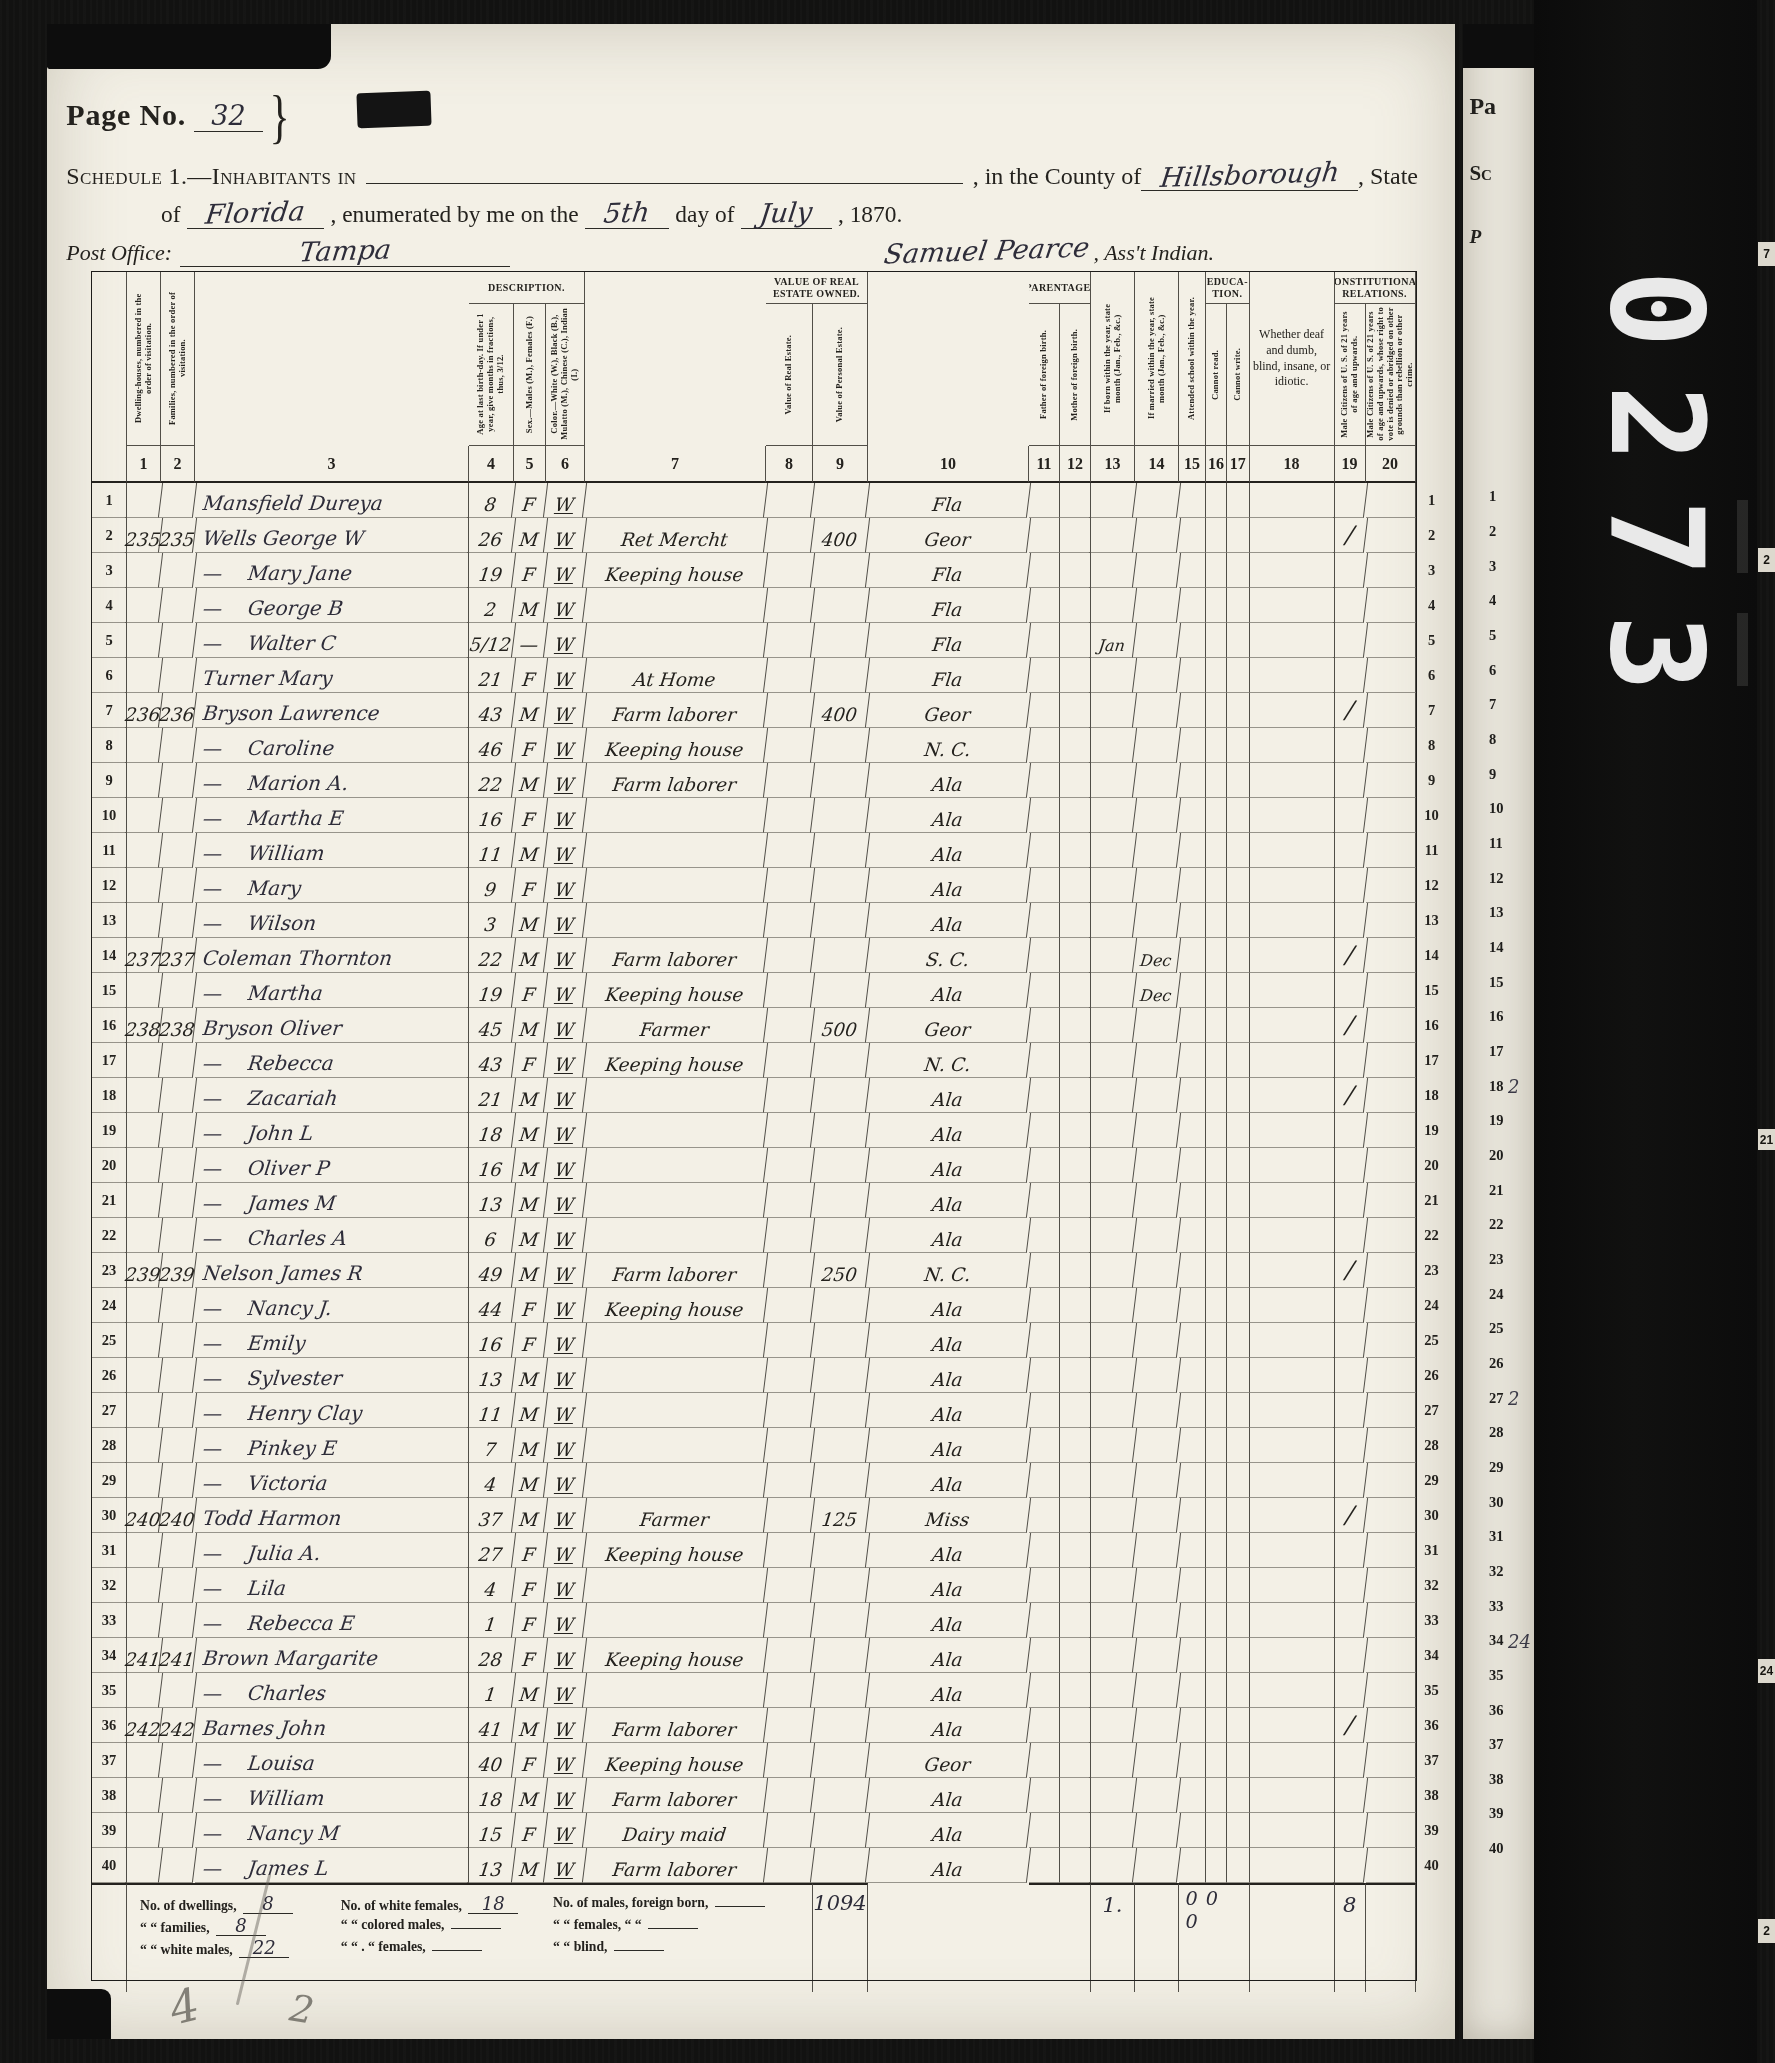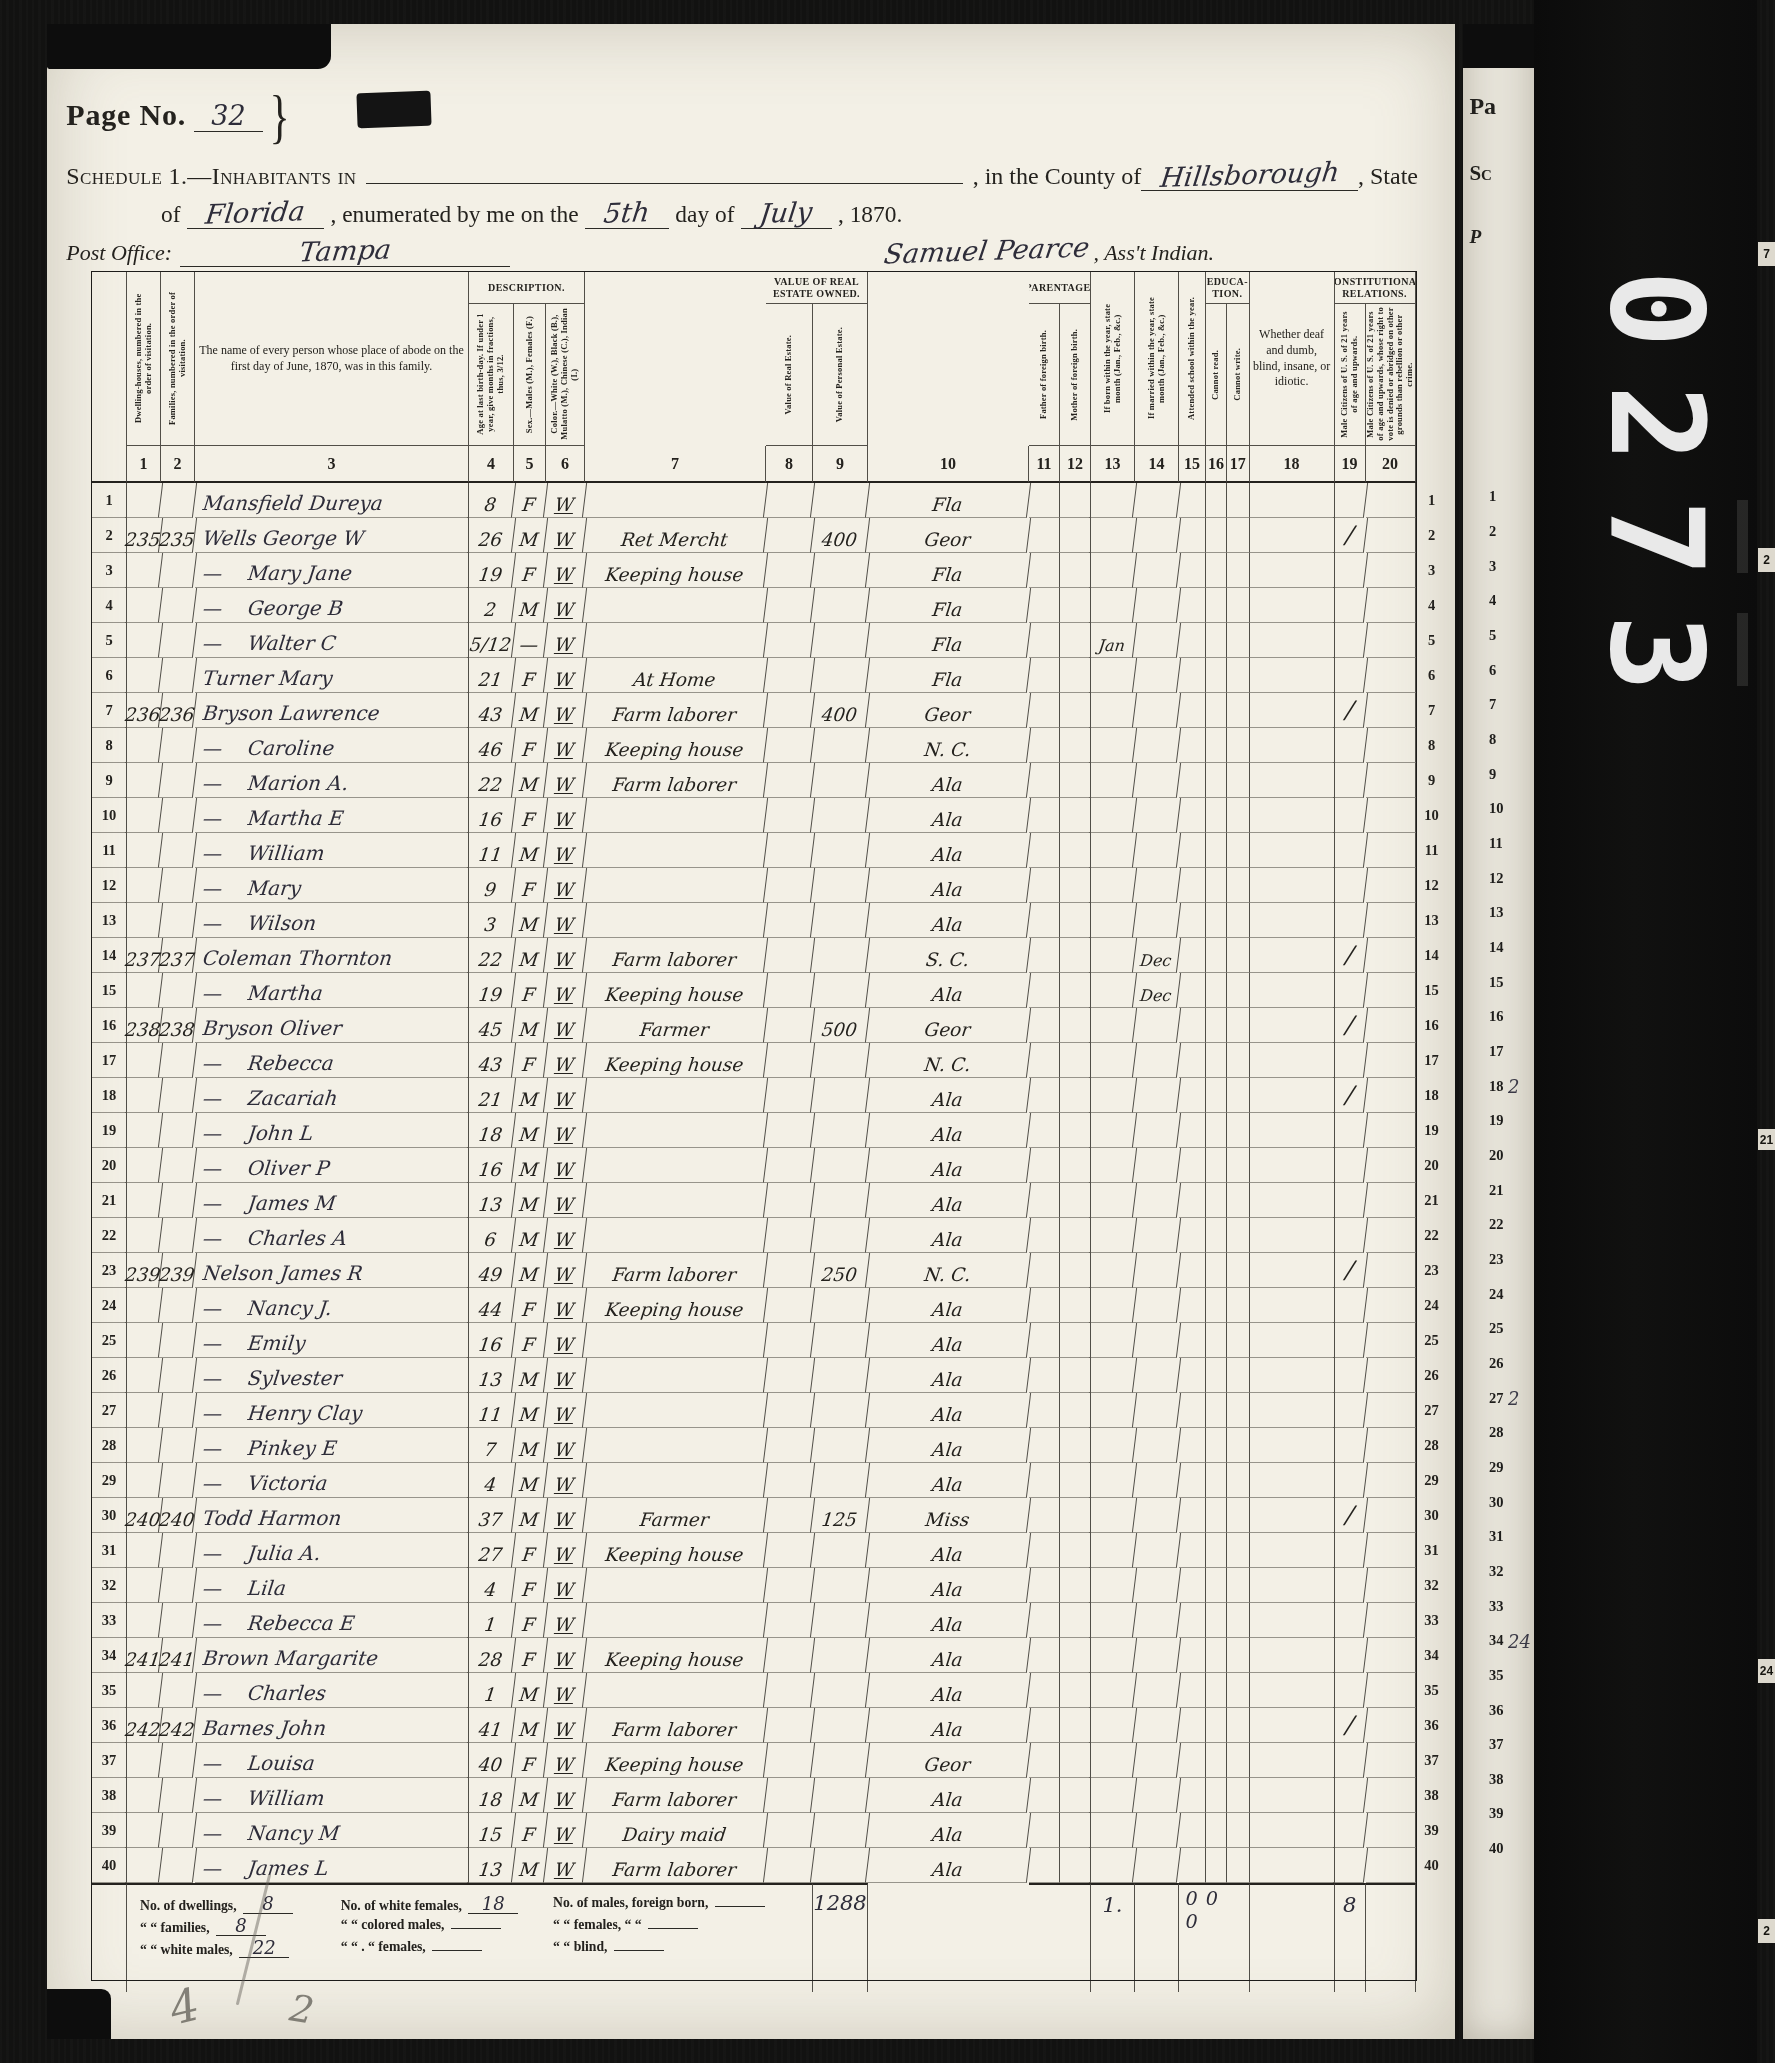--- a/index.html
+++ b/index.html
@@ -192,21 +192,21 @@
         <div class="fcell">
           <span class="flab">“  “   .  “   females,</span>
           <span class="hw fval"></span>
         </div>
         <div class="fcell">
           <span class="flab">“  “  blind,</span>
           <span class="hw fval"></span>
         </div>
       </div>
     <div class="frow fpe" style="grid-column:10">
-        <span class="hw">1288</span>
+        <span class="hw">1094</span>
       </div>
     <div class="frow" style="grid-column:12/14"></div>
     <div class="frow fmk" style="grid-column:14">
         <span class="hw">1.</span>
       </div>
     <div class="frow" style="grid-column:15"></div>
     <div class="frow fmk2" style="grid-column:16/19">
         <span class="hw">00 0</span>
       </div>
     <div class="frow" style="grid-column:19"></div>
@@ -222,23 +222,20 @@
       <div class="hc group" style="grid-area: 1 / 17 / auto / 19;">Educa-tion.</div>
       <div class="hc group" style="grid-area: 1 / 20 / auto / 22;">Constitutional Relations.</div>
       <div class="hc lab vert cn1" style="grid-area: 1 / 2 / 3;">
         <span class="labtxt">Dwelling-houses, numbered in the order of visitation.</span>
       </div>
       <div class="hc num" style="grid-area: 3 / 2;">1</div>
       <div class="hc lab vert cn2" style="grid-area: 1 / 3 / 3;">
         <span class="labtxt">Families, numbered in the order of visitation.</span>
       </div>
       <div class="hc num" style="grid-area: 3 / 3;">2</div>
-      <div class="hc lab cn3" style="grid-area: 1 / 4 / 3;">
-        <span class="labtxt">The name of every person whose place of abode on the first day of June, 1870, was in this family.</span>
-      </div>
       <div class="hc num" style="grid-area: 3 / 4;">3</div>
       <div class="hc lab vert cn4" style="grid-area: 2 / 5;">
         <span class="labtxt">Age at last birth-day. If under 1 year, give months in fractions, thus, 3/12.</span>
       </div>
       <div class="hc num" style="grid-area: 3 / 5;">4</div>
       <div class="hc lab vert cn5" style="grid-area: 2 / 6;">
         <span class="labtxt">Sex.—Males (M.), Females (F.)</span>
       </div>
       <div class="hc num" style="grid-area: 3 / 6;">5</div>
       <div class="hc lab vert cn6" style="grid-area: 2 / 7;">

